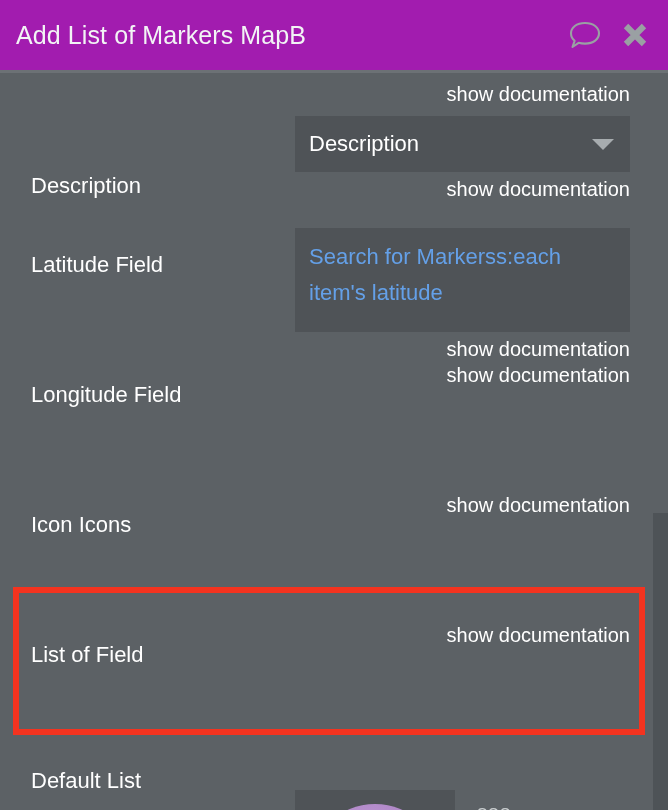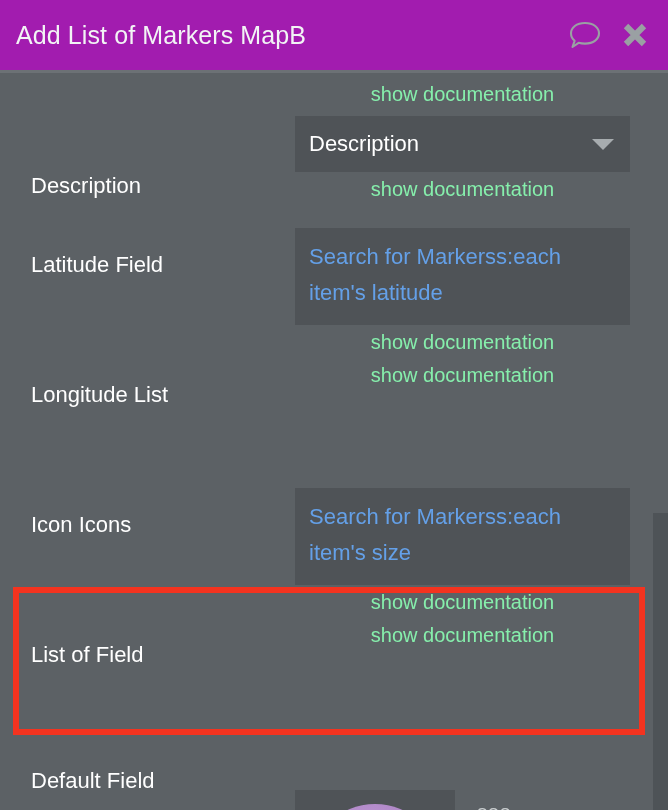--- a/index.html
+++ b/index.html
@@ -95,21 +95,21 @@
   }
 
   .field-col {
     position: absolute;
     left: 295px;
     width: 335px;
   }
 
   .field-box {
     background: #4f5357;
-    padding: 11px 14px 15px 14px;
+    padding: 11px 14px 22px 14px;
     min-height: 53px;
   }
 
   .field-box.dropdown {
     display: flex;
     align-items: center;
     justify-content: space-between;
     padding: 13px 16px 13px 14px;
     min-height: 56px;
   }
@@ -130,22 +130,22 @@
   .caret {
     width: 0; height: 0;
     border-left: 11px solid transparent;
     border-right: 11px solid transparent;
     border-top: 11px solid #a7acaf;
     flex: 0 0 auto;
   }
 
   .show-doc {
     display: block;
-    text-align: center;
-    color: #86efac;
+    text-align: right;
+    color: #ffffff;
     font-size: 20px;
     margin-top: 6px;
     white-space: nowrap;
     cursor: pointer;
   }
 
   
   #doc-top       { top: 4px;   }
   #row-description { top: 43px; }
   #row-latitude  { top: 155px; }
@@ -265,45 +265,42 @@
       <div class="row-label">Latitude Field</div>
       <div class="field-col">
         <div class="field-box">
           <span class="field-value-link">Search for Markerss:each item's latitude</span>
         </div>
         <span class="show-doc">show documentation</span>
       </div>
     </div>
 
     <div class="row row-longitude" id="row-longitude">
-      <div class="row-label">Longitude List</div>
+      <div class="row-label">Longitude Field</div>
       <div class="field-col">
         <span class="show-doc">show documentation</span>
       </div>
     </div>
 
     <div class="row row-iconsize" id="row-iconsize">
       <div class="row-label">Icon Icons</div>
       <div class="field-col">
-        <div class="field-box">
-          <span class="field-value-link">Search for Markerss:each item's size</span>
-        </div>
         <span class="show-doc">show documentation</span>
       </div>
     </div>
 
     <div class="row row-listicons" id="row-listicons">
       <div class="row-label">List of Field</div>
       <div class="field-col">
         <span class="show-doc">show documentation</span>
       </div>
     </div>
 
     <div class="row row-defaulticon" id="row-defaulticon">
-      <div class="row-label">Default Field</div>
+      <div class="row-label">Default List</div>
       <div class="thumb-row">
         <div class="thumb">
           <div class="thumb-ellipse"></div>
         </div>
         <div class="thumb-note">see</div>
       </div>
     </div>
 
     <div class="scroll-track"></div>
   </div>

